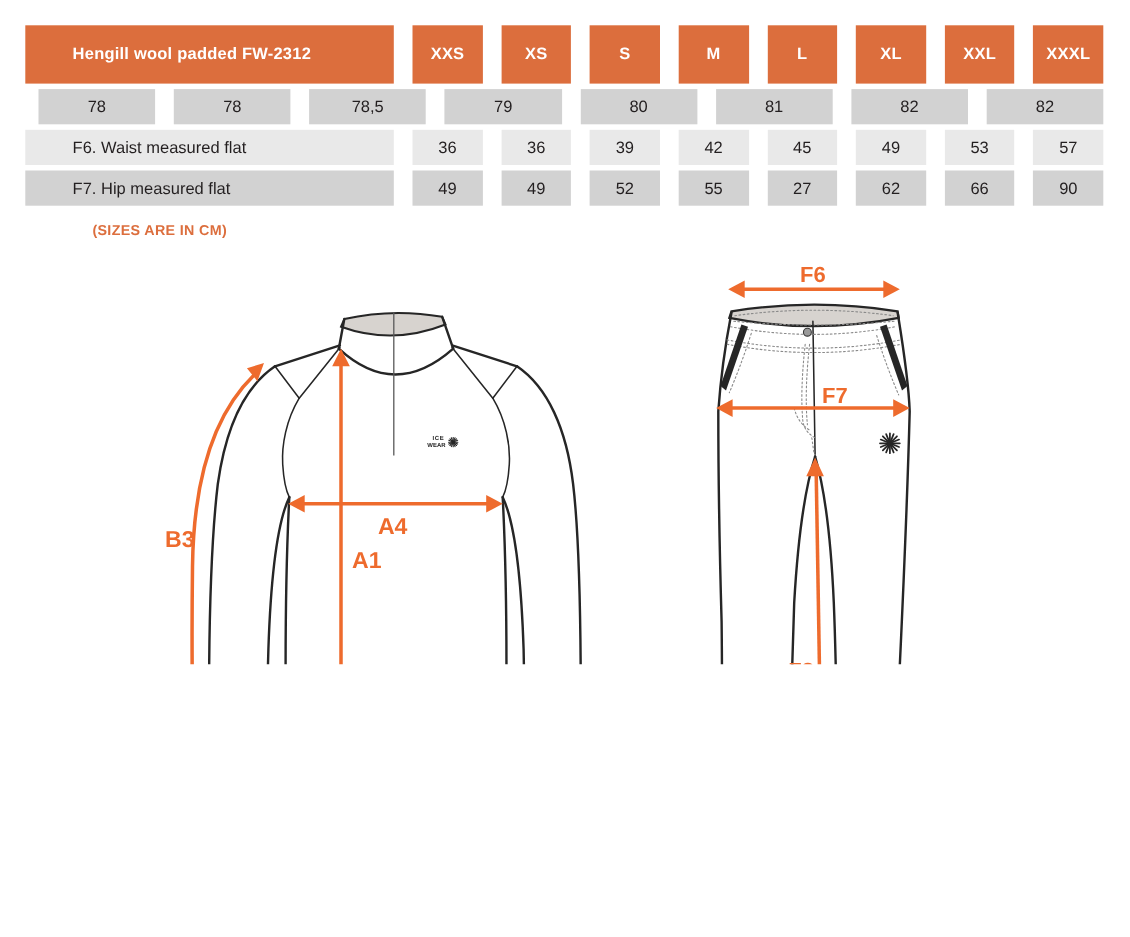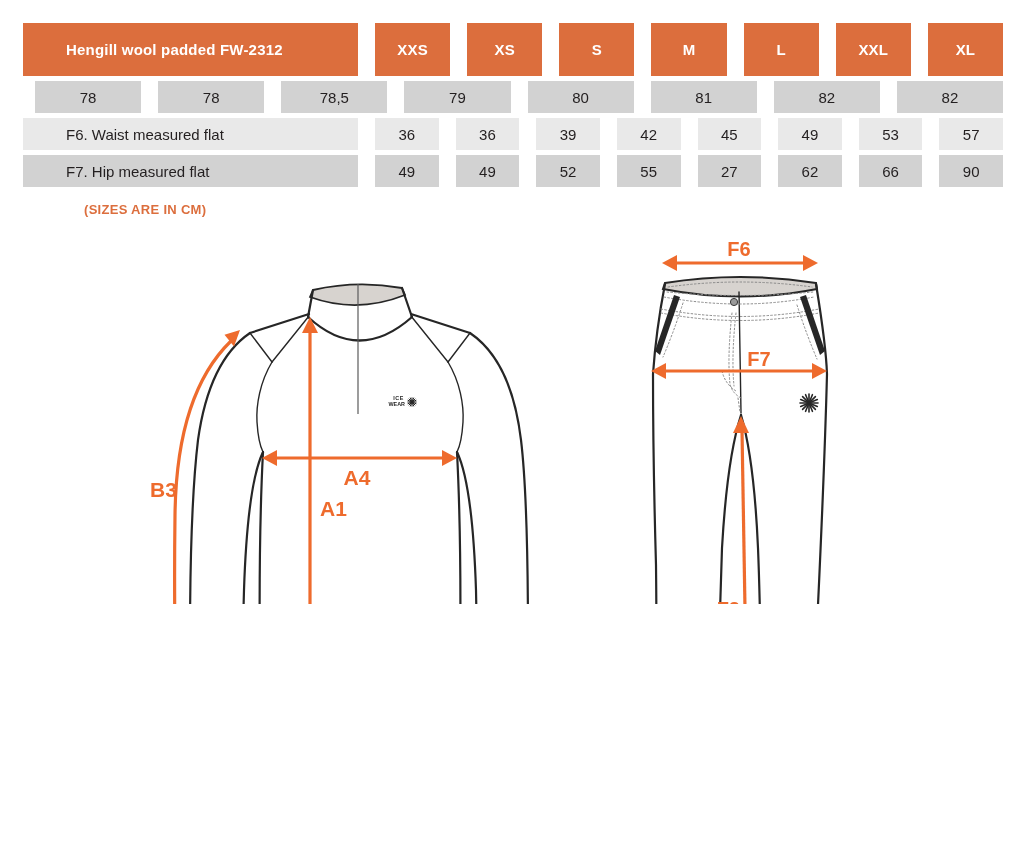--- a/index.html
+++ b/index.html
@@ -40,22 +40,23 @@
 <div class="page">
 
   <div class="size-table">
     <div class="trow header-row">
       <div class="cell-label">Hengill wool padded FW-2312</div>
       <div class="cell-val">XXS</div>
       <div class="cell-val">XS</div>
       <div class="cell-val">S</div>
       <div class="cell-val">M</div>
       <div class="cell-val">L</div>
+      <div class="cell-val">XL</div>
       <div class="cell-val">XXL</div>
-      <div class="cell-val">XL</div>
+      <div class="cell-val">XXXL</div>
     </div>
 
     <div class="trow data-row dark">
       <div class="cell-val">78</div>
       <div class="cell-val">78</div>
       <div class="cell-val">78,5</div>
       <div class="cell-val">79</div>
       <div class="cell-val">80</div>
       <div class="cell-val">81</div>
       <div class="cell-val">82</div>

